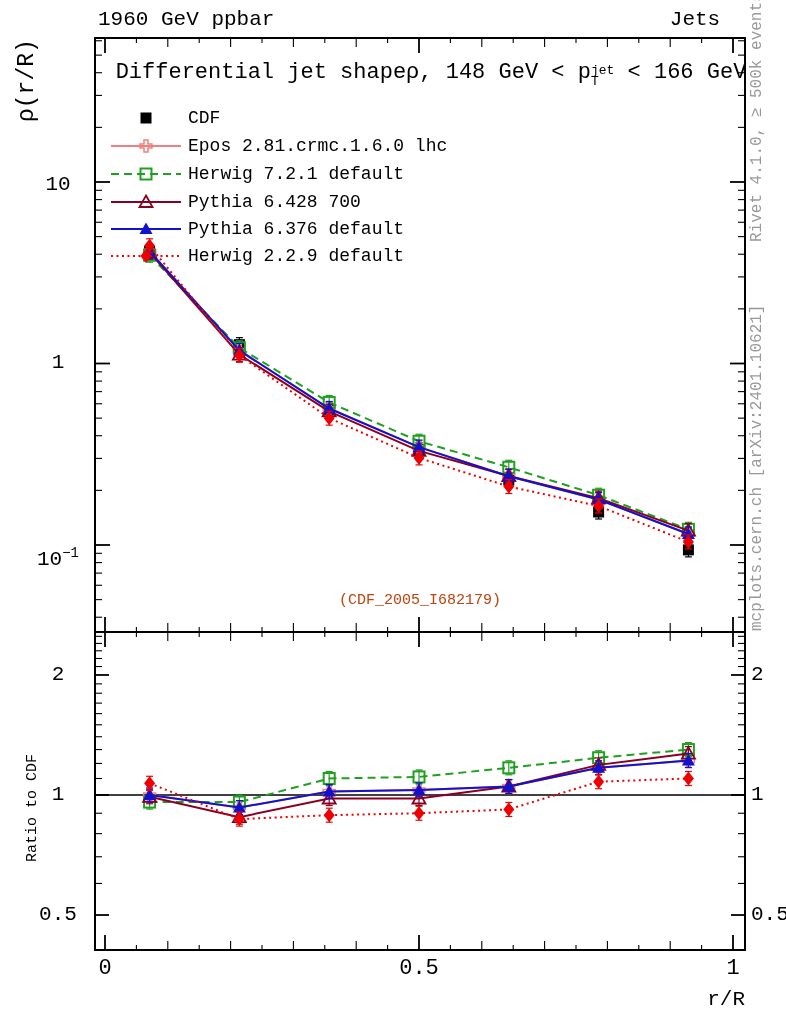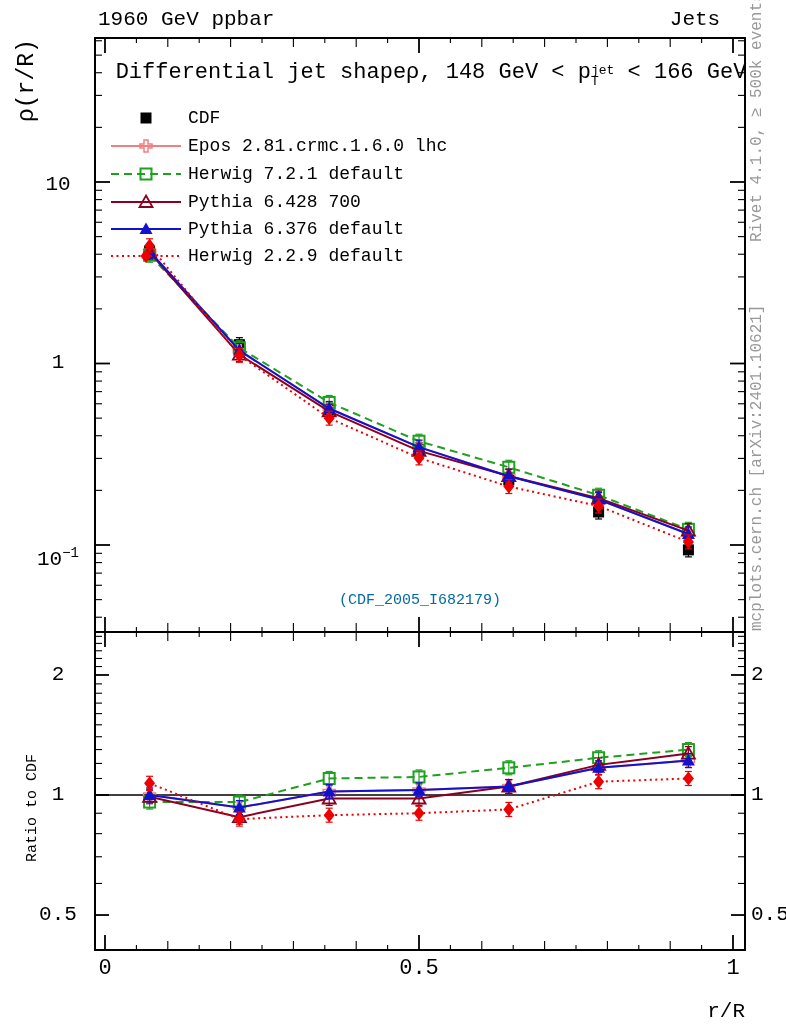--- a/index.html
+++ b/index.html
@@ -12,21 +12,21 @@
   .ylabs{width:60px;text-align:center;left:28px;}
   .ylabs-r{left:751px;width:60px;text-align:left;}
   .rot{transform-origin:0 0;transform:rotate(-90deg);white-space:nowrap;}
   .gray{color:#999999;font-size:16px;}
   #plot-svg{position:absolute;left:0;top:0;}
   #title{left:106px;width:650px;text-align:center;top:60px;font-size:22px;}
   .stack{display:inline-block;vertical-align:-7px;line-height:11px;font-size:13px;text-align:left;}
   .legend-row{position:absolute;height:24px;}
   .legend-label{position:absolute;left:78px;top:0;font-size:18px;line-height:20px;white-space:nowrap;}
   .legend-swatch{position:absolute;left:0;top:1px;}
-  #watermark{left:320px;top:592px;width:200px;text-align:center;font-size:15px;color:#0369a1;}
+  #watermark{left:320px;top:592px;width:200px;text-align:center;font-size:15px;color:#c2410c;}
 </style>
 </head>
 <body>
 
 <div id="page">
 
   <svg id="plot-svg" width="786" height="1024">
       <rect x="95" y="38" width="650" height="594" fill="none" stroke="#000" stroke-width="2"></rect>
       <rect x="95" y="632" width="650" height="318" fill="none" stroke="#000" stroke-width="2"></rect>
       <line x1="105" y1="38" x2="105" y2="53" stroke="#000" stroke-width="1.8"></line>
@@ -558,21 +558,21 @@
   <div class="abs ticklab ylabs" style="top:782px;">1</div>
   <div class="abs ticklab ylabs" style="top:902px;">0.5</div>
 
   <div class="abs ticklab ylabs-r" style="top:662px;">2</div>
   <div class="abs ticklab ylabs-r" style="top:782px;">1</div>
   <div class="abs ticklab ylabs-r" style="top:902px;">0.5</div>
 
   <div class="abs ticklab xlab" style="left:75px;top:956px;">0</div>
   <div class="abs ticklab xlab" style="left:389px;top:956px;">0.5</div>
   <div class="abs ticklab xlab" style="left:703px;top:956px;">1</div>
-  <div class="abs" style="left:645px;top:988px;width:100px;text-align:right;font-size:21px;margin-top:12px;">r/R</div>
+  <div class="abs" style="left:645px;top:988px;width:100px;text-align:right;font-size:21px;">r/R</div>
 
   <div>
     <div class="legend-row abs" style="left:110px;top:108px;">
       <svg class="legend-swatch" width="72" height="18">
           <rect x="30.5" y="3.5" width="11" height="11" fill="#000000"></rect>
         </svg>
       <span class="legend-label">CDF</span>
     </div>
     <div class="legend-row abs" style="left:110px;top:136px;">
       <svg class="legend-swatch" width="72" height="18">

